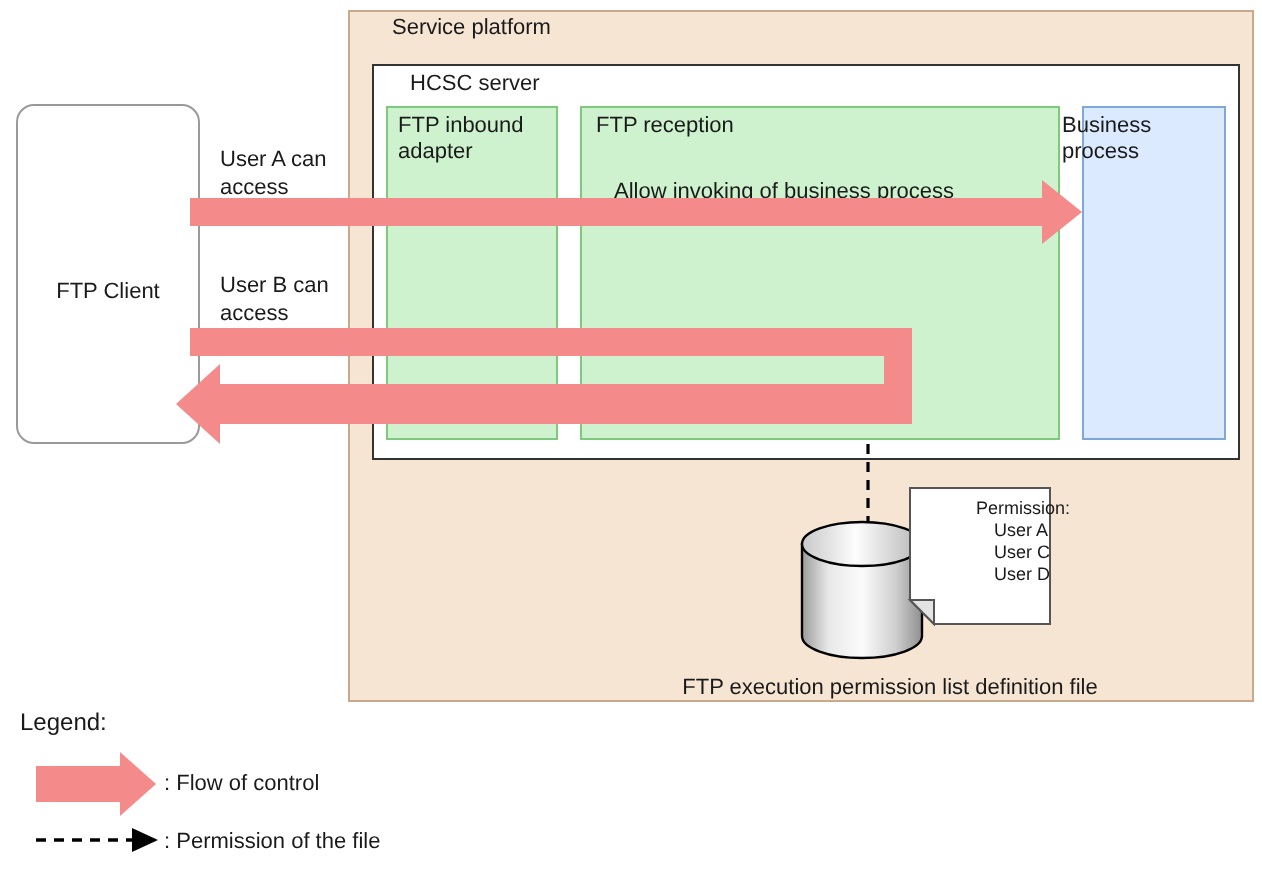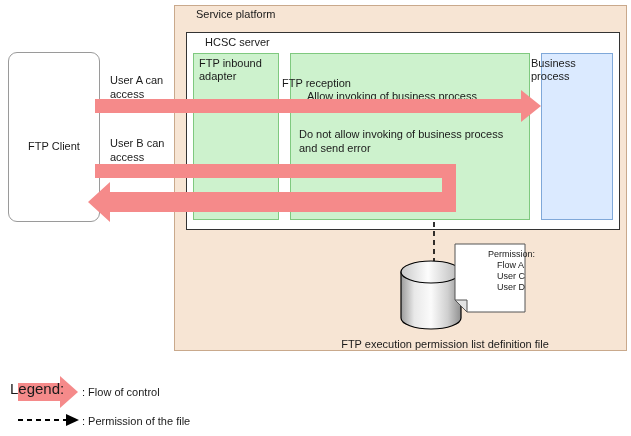--- a/index.html
+++ b/index.html
@@ -40,21 +40,21 @@
   .greenbox{
     background:#cdf2cd;
     border:1px solid #7fc97f;
     box-sizing:border-box;
   }
   .box-adapter{left:193px;top:53px;width:86px;height:167px;}
   .box-reception{left:290px;top:53px;width:240px;height:167px;}
 
   .boxlabel{font-size:11px;line-height:13px;white-space:pre-line;}
   .lbl-adapter{left:199px;top:57px;width:80px;}
-  .lbl-reception{left:282px;top:57px;width:230px;margin-top:20px;}
+  .lbl-reception{left:298px;top:57px;width:230px;}
   .lbl-allow{left:307px;top:90px;width:220px;font-size:11px;white-space:nowrap;}
   .lbl-deny{left:299px;top:127px;width:225px;font-size:11px;line-height:14px;}
 
   
   .box-bp{
     left:541px;top:53px;width:72px;height:167px;
     background:#dbeaff;
     border:1px solid #7fa8d9;
     box-sizing:border-box;
   }
@@ -83,21 +83,21 @@
     left:460px;top:249px;width:64px;font-size:9px;line-height:11px;margin-left:28px;
   }
   .note-text .indent{padding-left:9px;display:block;}
 
   
   .lbl-file{
     left:300px;top:338px;width:290px;text-align:center;font-size:11px;white-space:nowrap;
   }
 
   
-  .legend-title{left:10px;top:380px;font-size:15px;}
+  .legend-title{left:10px;top:354px;font-size:12px;}
   .lg-flow-text{left:82px;top:386px;font-size:11px;white-space:nowrap;}
   .lg-ref-text{left:82px;top:415px;font-size:11px;white-space:nowrap;}
 </style>
 </head>
 <body>
 
 <div id="stage">
 
   <div class="abs service-platform"></div>
   <div class="abs service-platform-label">Service platform</div>
@@ -105,21 +105,20 @@
   <div class="abs hcsc-server"></div>
   <div class="abs hcsc-server-label">HCSC server</div>
 
   <div class="abs greenbox box-adapter"></div>
   <div class="abs boxlabel lbl-adapter">FTP inbound
 adapter</div>
 
   <div class="abs greenbox box-reception"></div>
   <div class="abs boxlabel lbl-reception">FTP reception</div>
   <div class="abs lbl-allow">Allow invoking of business process</div>
-  <div class="abs lbl-deny">Do not allow invoking of business process and send error</div>
 
   <div class="abs box-bp"></div>
   <div class="abs boxlabel lbl-bp">Business
 process</div>
 
   <div class="abs ftp-client"></div>
   <div class="abs lbl-ftp-client">FTP Client</div>
 
   <div class="abs caption cap-a">User A can access</div>
   <div class="abs caption cap-b">User B can access</div>
@@ -178,21 +177,21 @@
     </g>
 
     <g>
       <line x1="18" y1="420" x2="68" y2="420" stroke="#000000" stroke-width="1.8" stroke-dasharray="5,4"></line>
       <path d="M 66 414 L 66 426 L 79 420 Z" fill="#000000"></path>
     </g>
   </svg>
 
   <div class="abs note-text">
     <span>Permission:</span>
-    <span class="indent">Flow A</span>
+    <span class="indent">User A</span>
     <span class="indent">User C</span>
     <span class="indent">User D</span>
   </div>
 
   <div class="abs lbl-file">FTP execution permission list definition file</div>
 
   <div class="abs legend-title">Legend:</div>
   <div class="abs lg-flow-text">: Flow of control</div>
   <div class="abs lg-ref-text">: Permission of the file</div>
 

